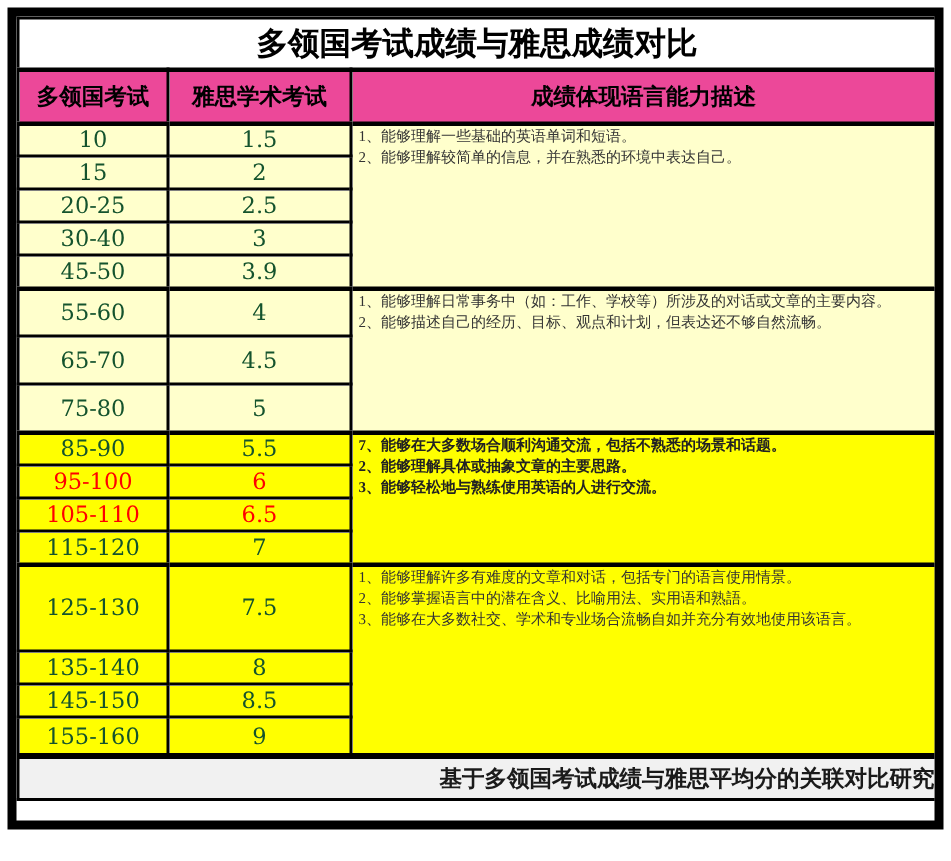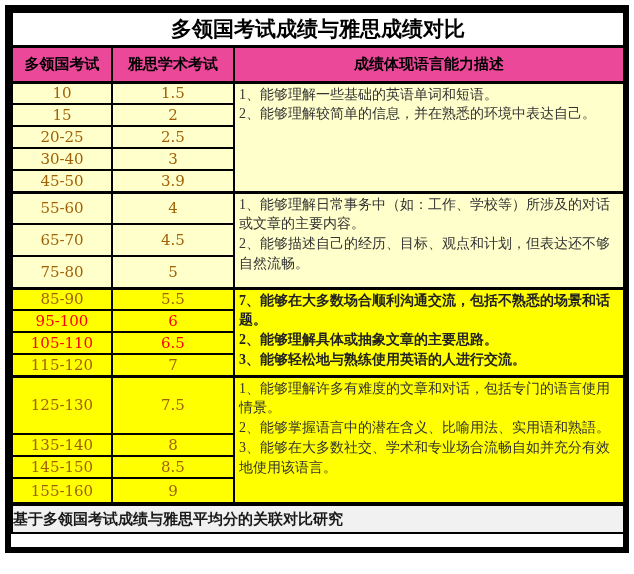--- a/index.html
+++ b/index.html
@@ -51,43 +51,43 @@
     font-size: 15px;
     font-weight: bold;
     color: #000;
     background: #ec4899;
     border-bottom: 3px solid var(--border_black);
   }
   td.score {
     text-align: center;
     vertical-align: middle;
     font-size: 15px;
-    color: #a16207;
+    color: #14532d;
     font-family: "DejaVu Serif", "Liberation Serif", serif;
   }
   td.desc {
     text-align: left;
     vertical-align: top;
-    font-size: 14px;
+    font-size: 10px;
     line-height: 1.42;
     color: #333;
     padding: 1px 4px 2px 4px;
   }
   tr.g1 td, tr.g2 td { background: var(--pale_yellow); }
   tr.g3 td, tr.g4 td { background: var(--bright_yellow); }
   tr.g3 td.desc { font-weight: bold; color: #222; }
   tr.group-start td { border-top: 3px solid var(--border_black); }
   tr.red td.score { color: var(--red_text); font-weight: normal; }
   .h22 { height: 22px; }
   .h32 { height: 32px; }
   .h58 { height: 58px; }
   .h26 { height: 26px; }
   tr.footer-row td {
     height: 29px;
-    text-align: left;
+    text-align: right;
     vertical-align: middle;
     font-size: 15px;
     font-weight: bold;
     color: #1a1a1a;
     background: var(--footer_gray);
     border-top: 4px solid var(--border_black);
     margin-top: 24px;
   }
   .desc div { margin: 0; }
 </style>

